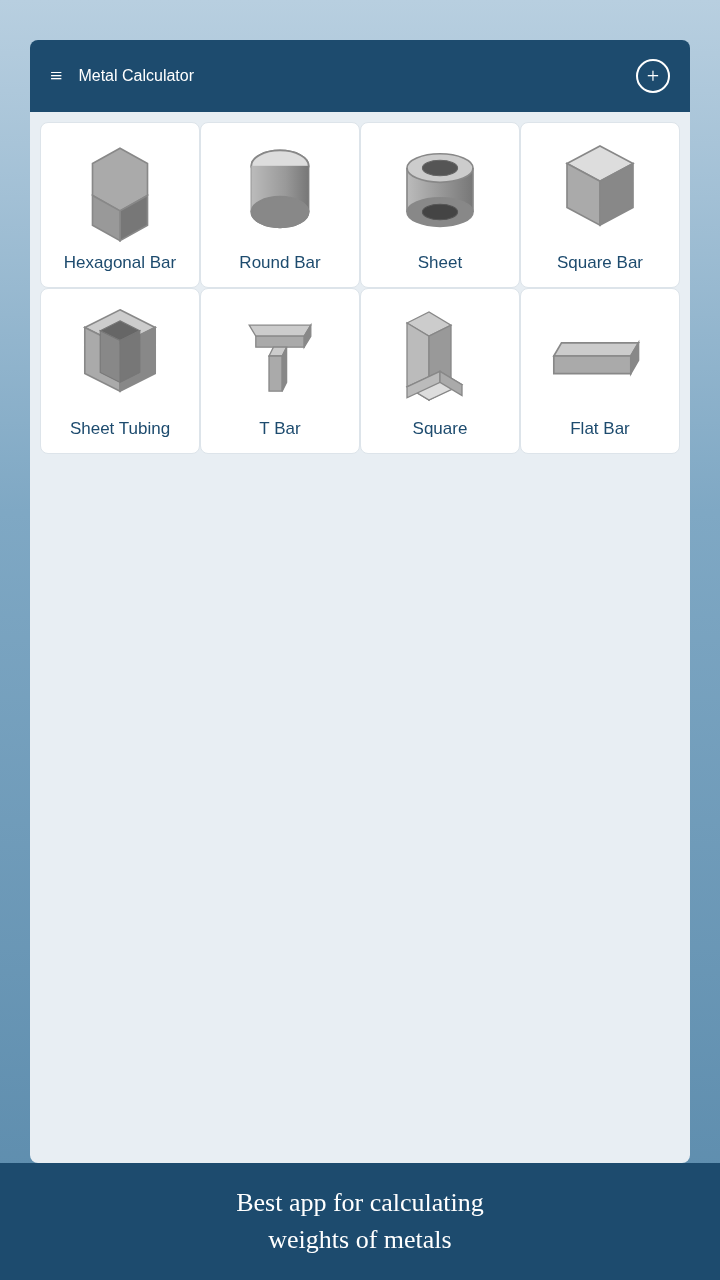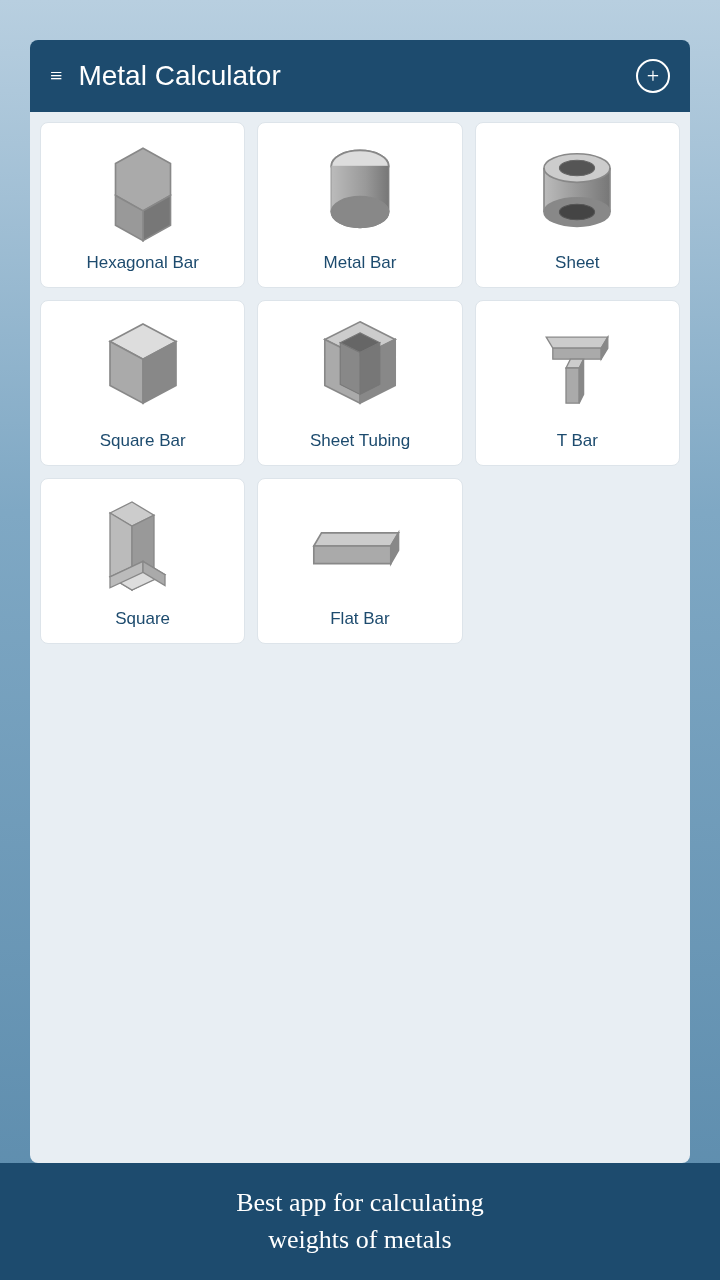--- a/index.html
+++ b/index.html
@@ -38,21 +38,21 @@
       align-items: center;
       gap: 16px;
     }
     .menu-icon {
       color: white;
       font-size: 22px;
       cursor: pointer;
     }
     .header-title {
       color: white;
-      font-size: 28px;
+      font-size: 16px;
       font-family: Arial, sans-serif;
       font-weight: normal;
     }
     .plus-icon {
       width: 34px;
       height: 34px;
       border: 2.5px solid white;
       border-radius: 50%;
       color: white;
       display: flex;
@@ -64,22 +64,22 @@
 
     
     .content {
       background: #e8eef3;
       padding: 10px;
       flex: 1;
       border-radius: 0 0 8px 8px;
     }
     .grid {
       display: grid;
-      grid-template-columns: 1fr 1fr 1fr;
-      gap: 12px;
+      grid-template-columns: 1fr 1fr 1fr 1fr;
+      gap: 0;
     }
     .grid-item {
       background: white;
       border-radius: 8px;
       display: flex;
       flex-direction: column;
       align-items: center;
       justify-content: flex-end;
       padding: 12px 10px 14px;
       cursor: pointer;
@@ -177,21 +177,21 @@
               <linearGradient id="cylgrad" x1="0" y1="0" x2="1" y2="0">
                 <stop offset="0%" stop-color="#bbb"></stop>
                 <stop offset="60%" stop-color="#999"></stop>
                 <stop offset="100%" stop-color="#777"></stop>
               </linearGradient>
             </defs>
             <rect x="24" y="28" width="52" height="42" fill="url(#cylgrad)"></rect>
             <ellipse cx="50" cy="70" rx="26" ry="14" fill="#888" stroke="#888" stroke-width="1.5"></ellipse>
           </svg>
         </div>
-        <span class="item-label">Metal Bar</span>
+        <span class="item-label">Round Bar</span>
       </div>
 
       <div class="grid-item">
         <div class="icon-area">
           <svg viewBox="0 0 100 100" xmlns="http://www.w3.org/2000/svg">
             <defs>
               <linearGradient id="pipegrad" x1="0" y1="0" x2="1" y2="0">
                 <stop offset="0%" stop-color="#bbb"></stop>
                 <stop offset="50%" stop-color="#999"></stop>
                 <stop offset="100%" stop-color="#777"></stop>

